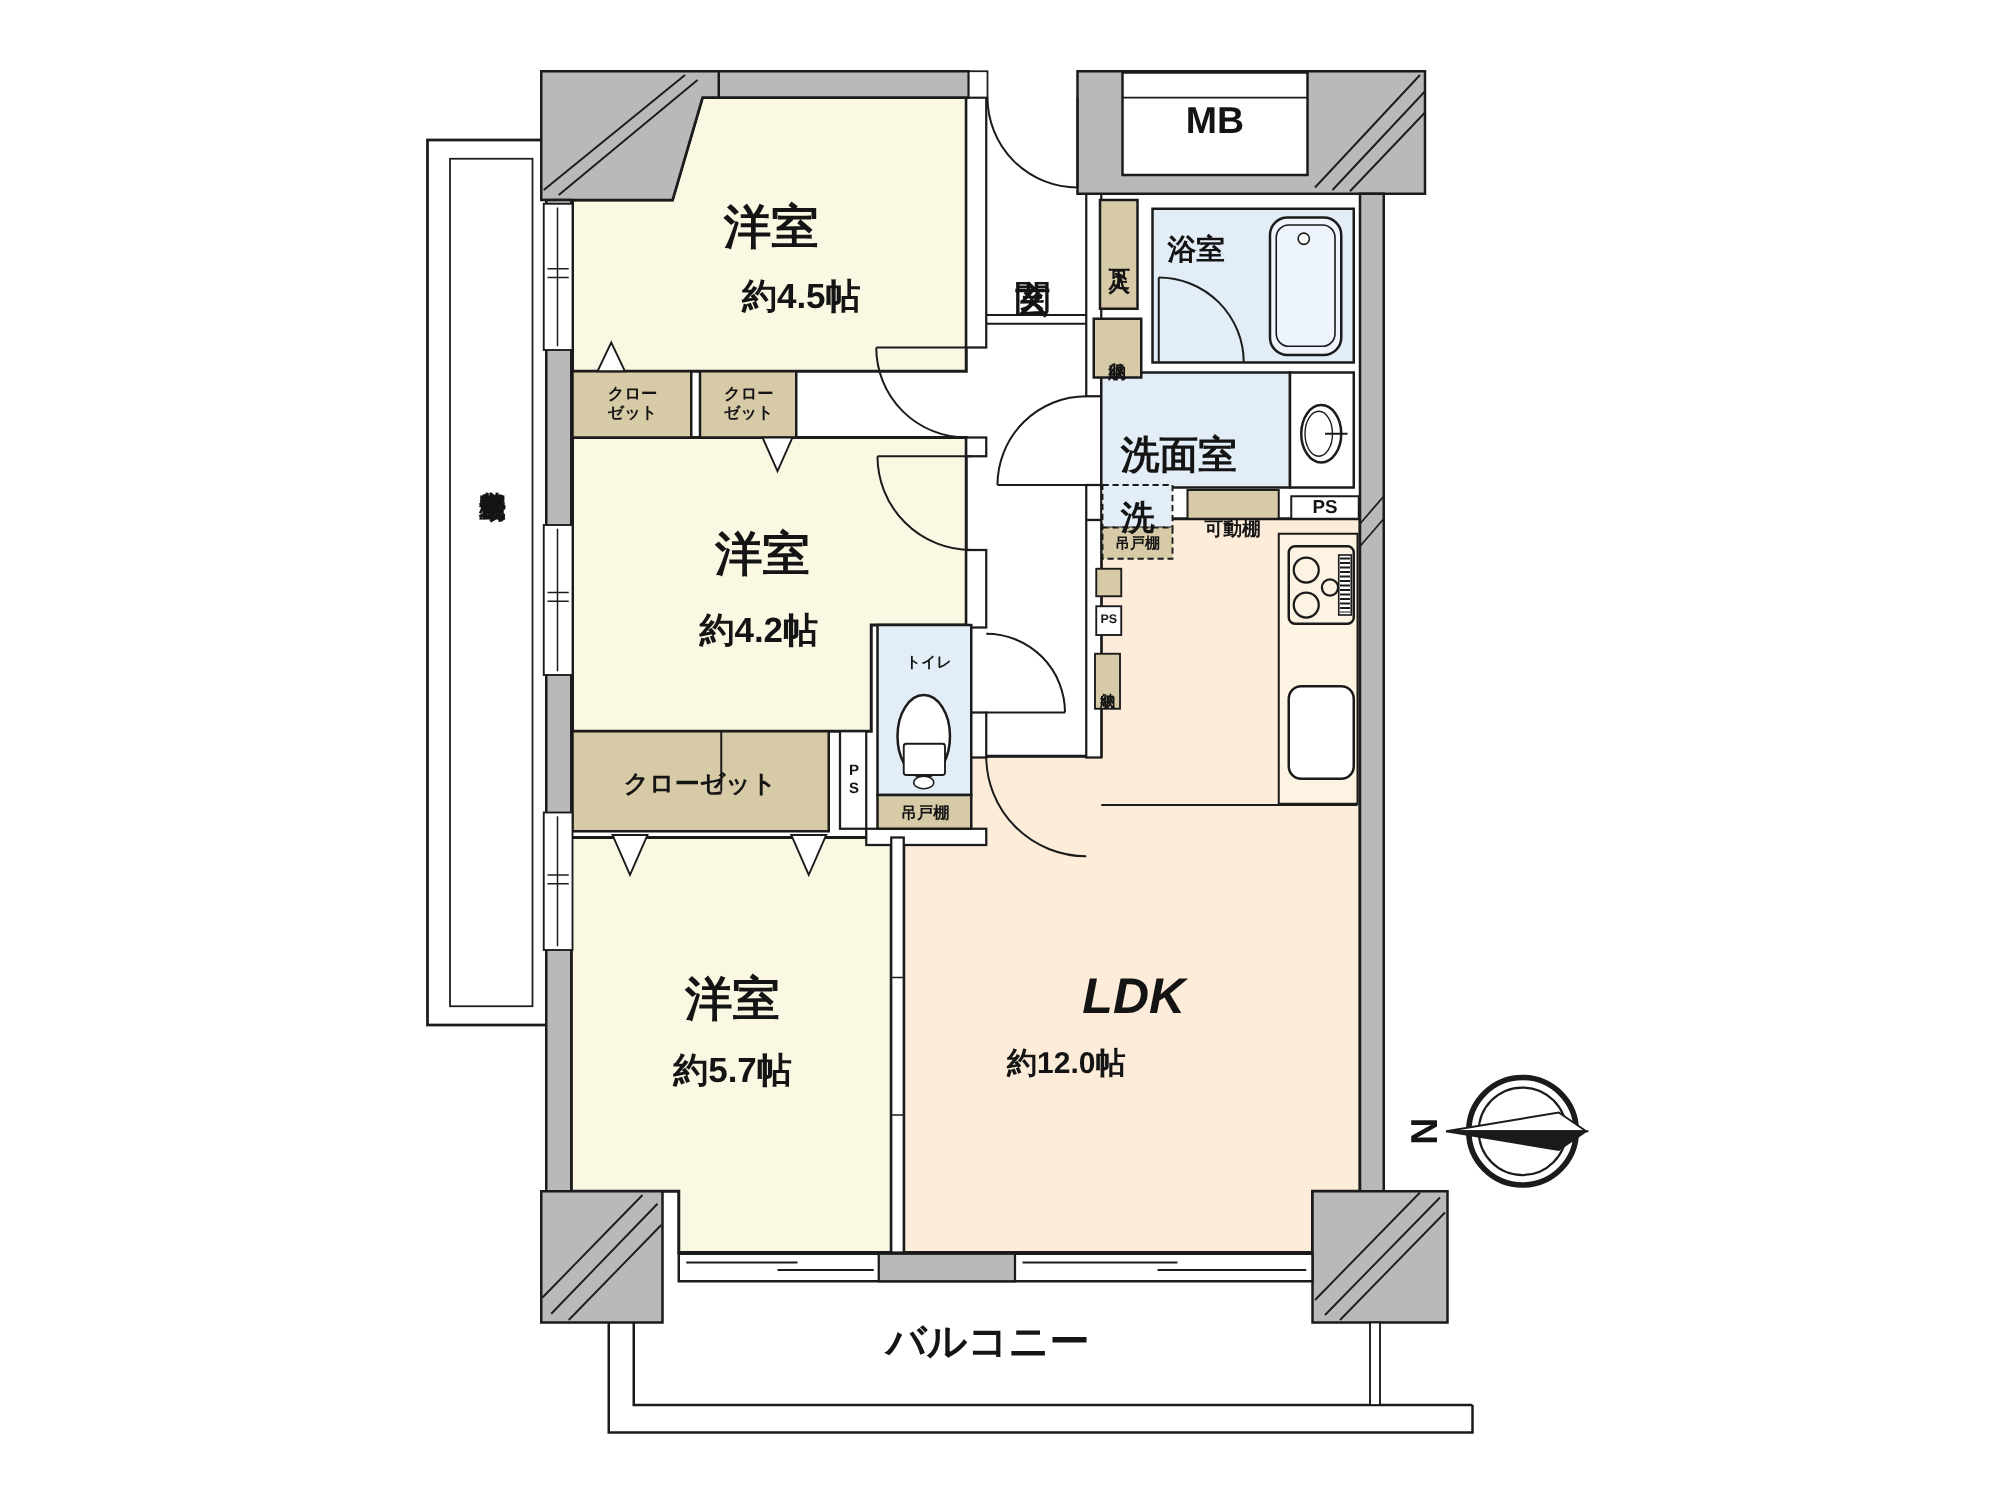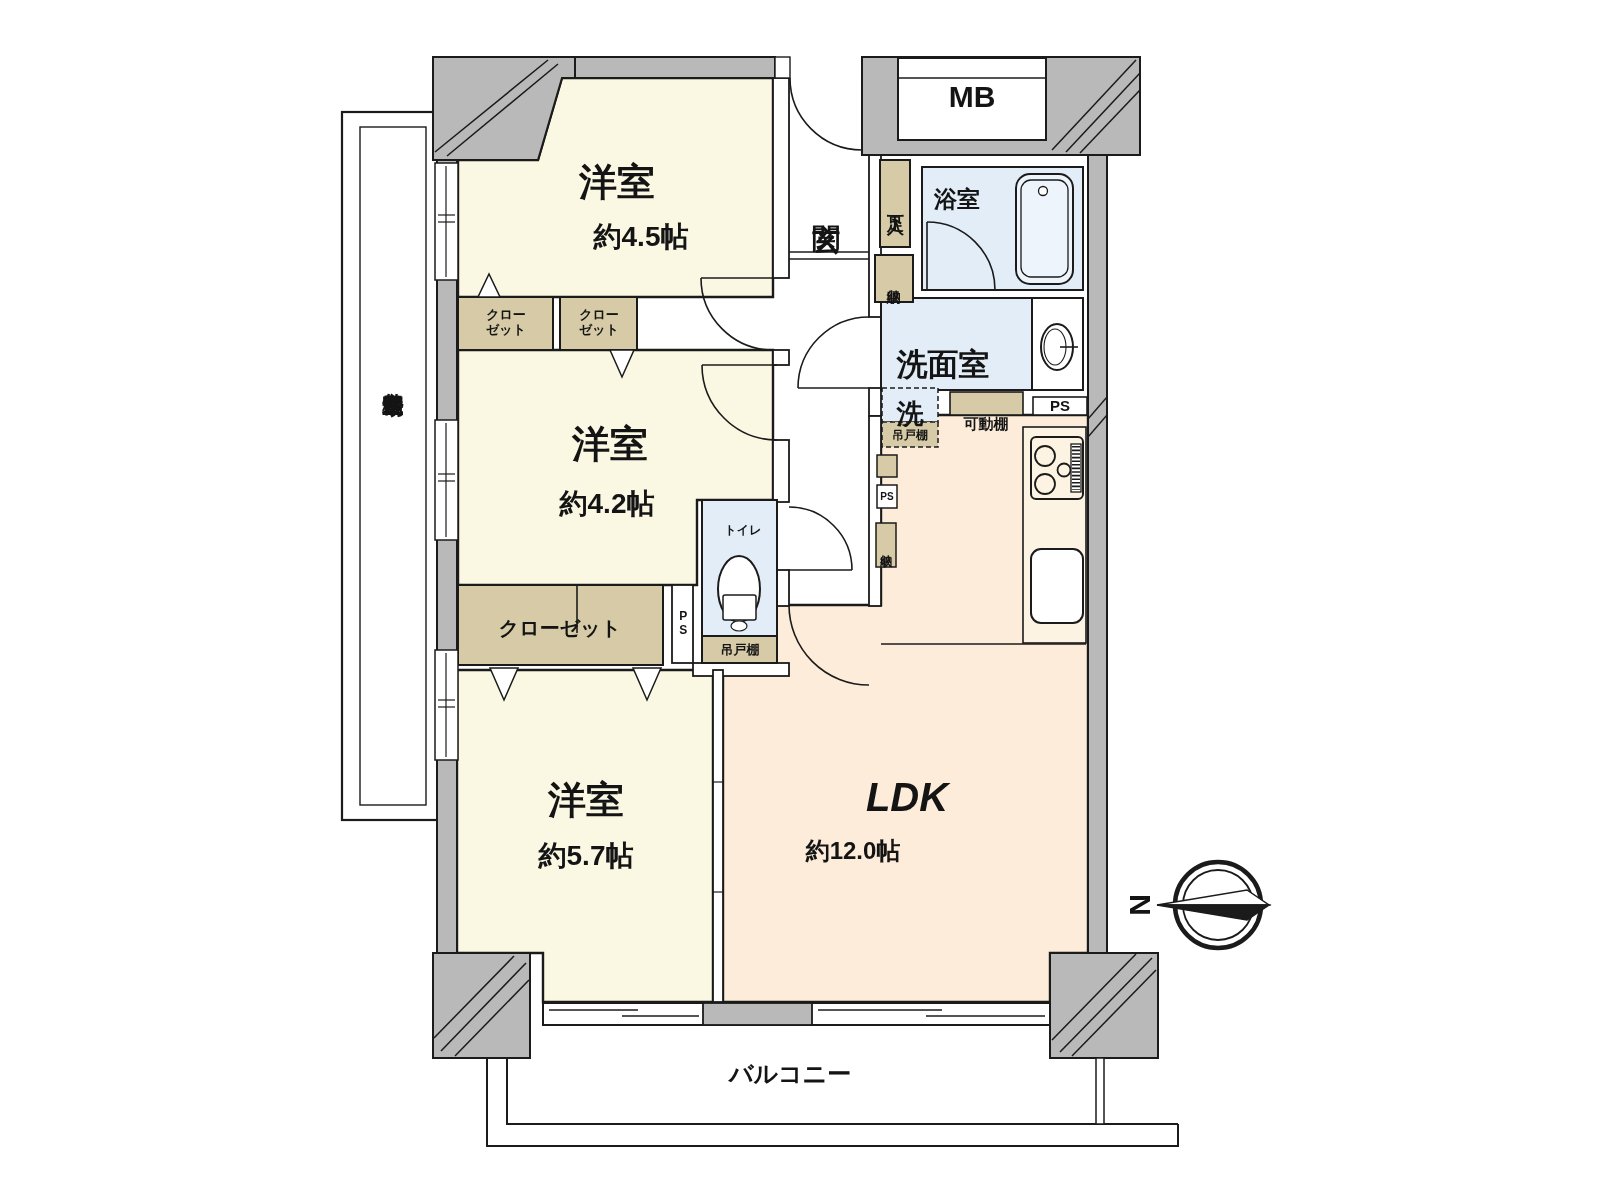--- a/index.html
+++ b/index.html
@@ -239,17 +239,17 @@
 <div class="lbl vert" style="left:683px;top:623px;font-size:12px;letter-spacing:0;">PS</div>
 <div class="lbl" style="left:560px;top:628px;font-size:20px;">クローゼット</div>
 <div class="lbl two-line" style="left:506px;top:323px;font-size:13px;">
   <span>クロー</span><br>
   <span>ゼット</span>
 </div>
 <div class="lbl two-line" style="left:599px;top:323px;font-size:13px;">
   <span>クロー</span><br>
   <span>ゼット</span>
 </div>
-<div class="lbl" style="left:790px;top:1074px;font-size:24px;">バルコニー</div>
+<div class="lbl" style="left:790px;top:1074px;font-size:32px;">バルコニー</div>
 <div class="lbl vert" style="left:393px;top:378px;font-size:21px;letter-spacing:1px;">室外機置場</div>
 <div class="lbl nmark" style="left:1140px;top:905px;font-size:30px;">N</div>
 
 </div>
 
 </body></html>

